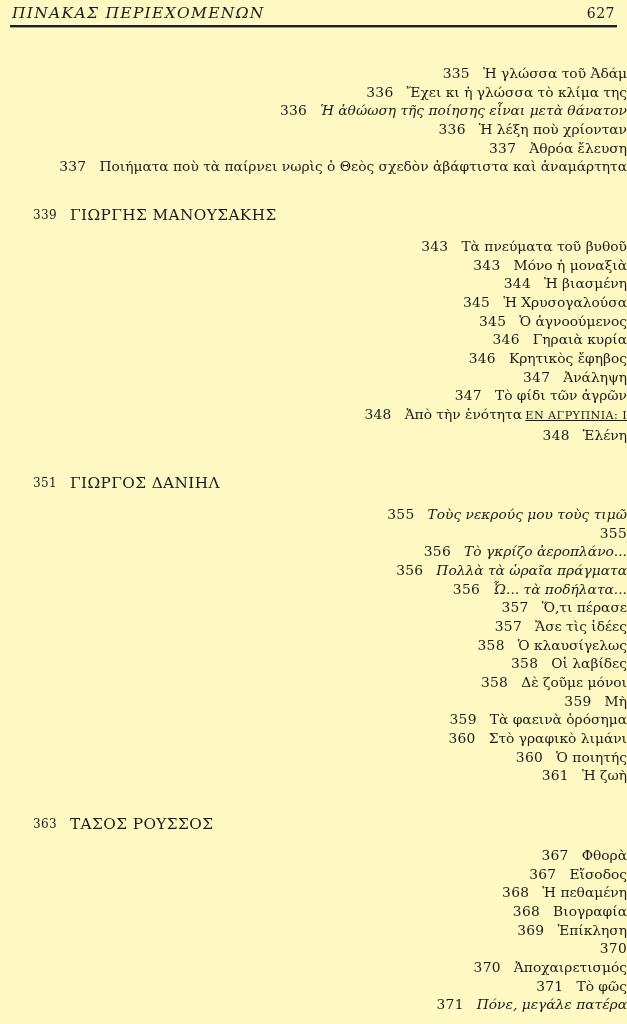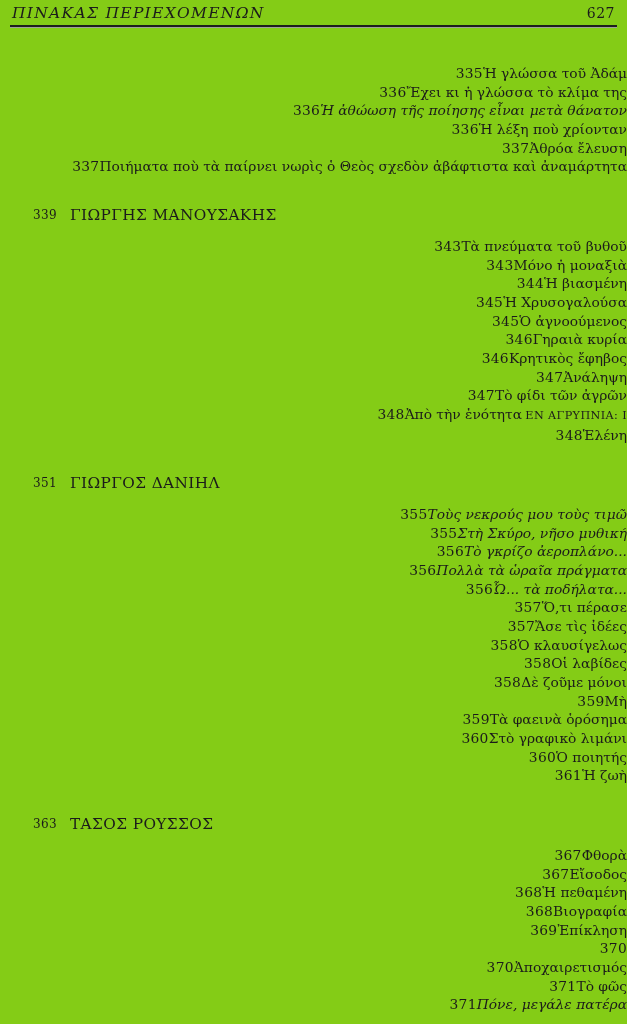--- a/index.html
+++ b/index.html
@@ -5,21 +5,21 @@
   html, body { margin: 0; padding: 0; }
   body {
     width: 627px; height: 1024px;
     background: #e9e9e7;
     font-family: "DejaVu Serif", "Liberation Serif", serif;
     color: #1b1b1b;
   }
   .page {
     position: relative;
     width: 627px; height: 1024px;
-    background: #84cc16;
+    background: #fef9c3;
     overflow: hidden;
   }
   
   .page-header {
     position: absolute; top: 4px; left: 12px; right: 12px;
     display: flex; justify-content: space-between; align-items: baseline;
   }
   .running-title {
     font-style: italic;
     font-size: 15.5px;
@@ -42,23 +42,23 @@
     line-height: 18.66px;
     font-size: 13.8px;
     white-space: nowrap;
     justify-content: flex-end;
   }
   .entry .num {
     flex: 0 0 27px;
     text-align: right;
     letter-spacing: 0.3px;
   }
-  .entry .title { }
+  .entry .title { margin-left: 13px; }
   .entry .title.italic { font-style: italic; }
-  .caps { font-size: 11.2px; letter-spacing: 0.4px; margin-left: 0.3em; }
+  .caps { font-size: 11.2px; letter-spacing: 0.4px; margin-left: 0.3em; text-decoration: underline; }
   .heading {
     display: flex;
     font-size: 15.3px;
     line-height: 20px;
     padding-left: 30px;
     margin-top: 29px;
     margin-bottom: 12px;
     letter-spacing: 0.4px;
     white-space: nowrap;
   }
@@ -154,21 +154,20 @@
       <div class="heading">
         <span class="num">351</span>
         <span class="name">ΓΙΩΡΓΟΣ ΔΑΝΙΗΛ</span>
       </div>
       <div class="entry">
         <span class="num">355</span>
         <span class="title italic"><span>Τοὺς νεκρούς μου τοὺς τιμῶ</span></span>
       </div>
       <div class="entry">
         <span class="num">355</span>
-        <span class="title italic"><span>Στὴ Σκύρο, νῆσο μυθική</span></span>
       </div>
       <div class="entry">
         <span class="num">356</span>
         <span class="title italic"><span>Τὸ γκρίζο ἀεροπλάνο...</span></span>
       </div>
       <div class="entry">
         <span class="num">356</span>
         <span class="title italic"><span>Πολλὰ τὰ ὡραῖα πράγματα</span></span>
       </div>
       <div class="entry">

